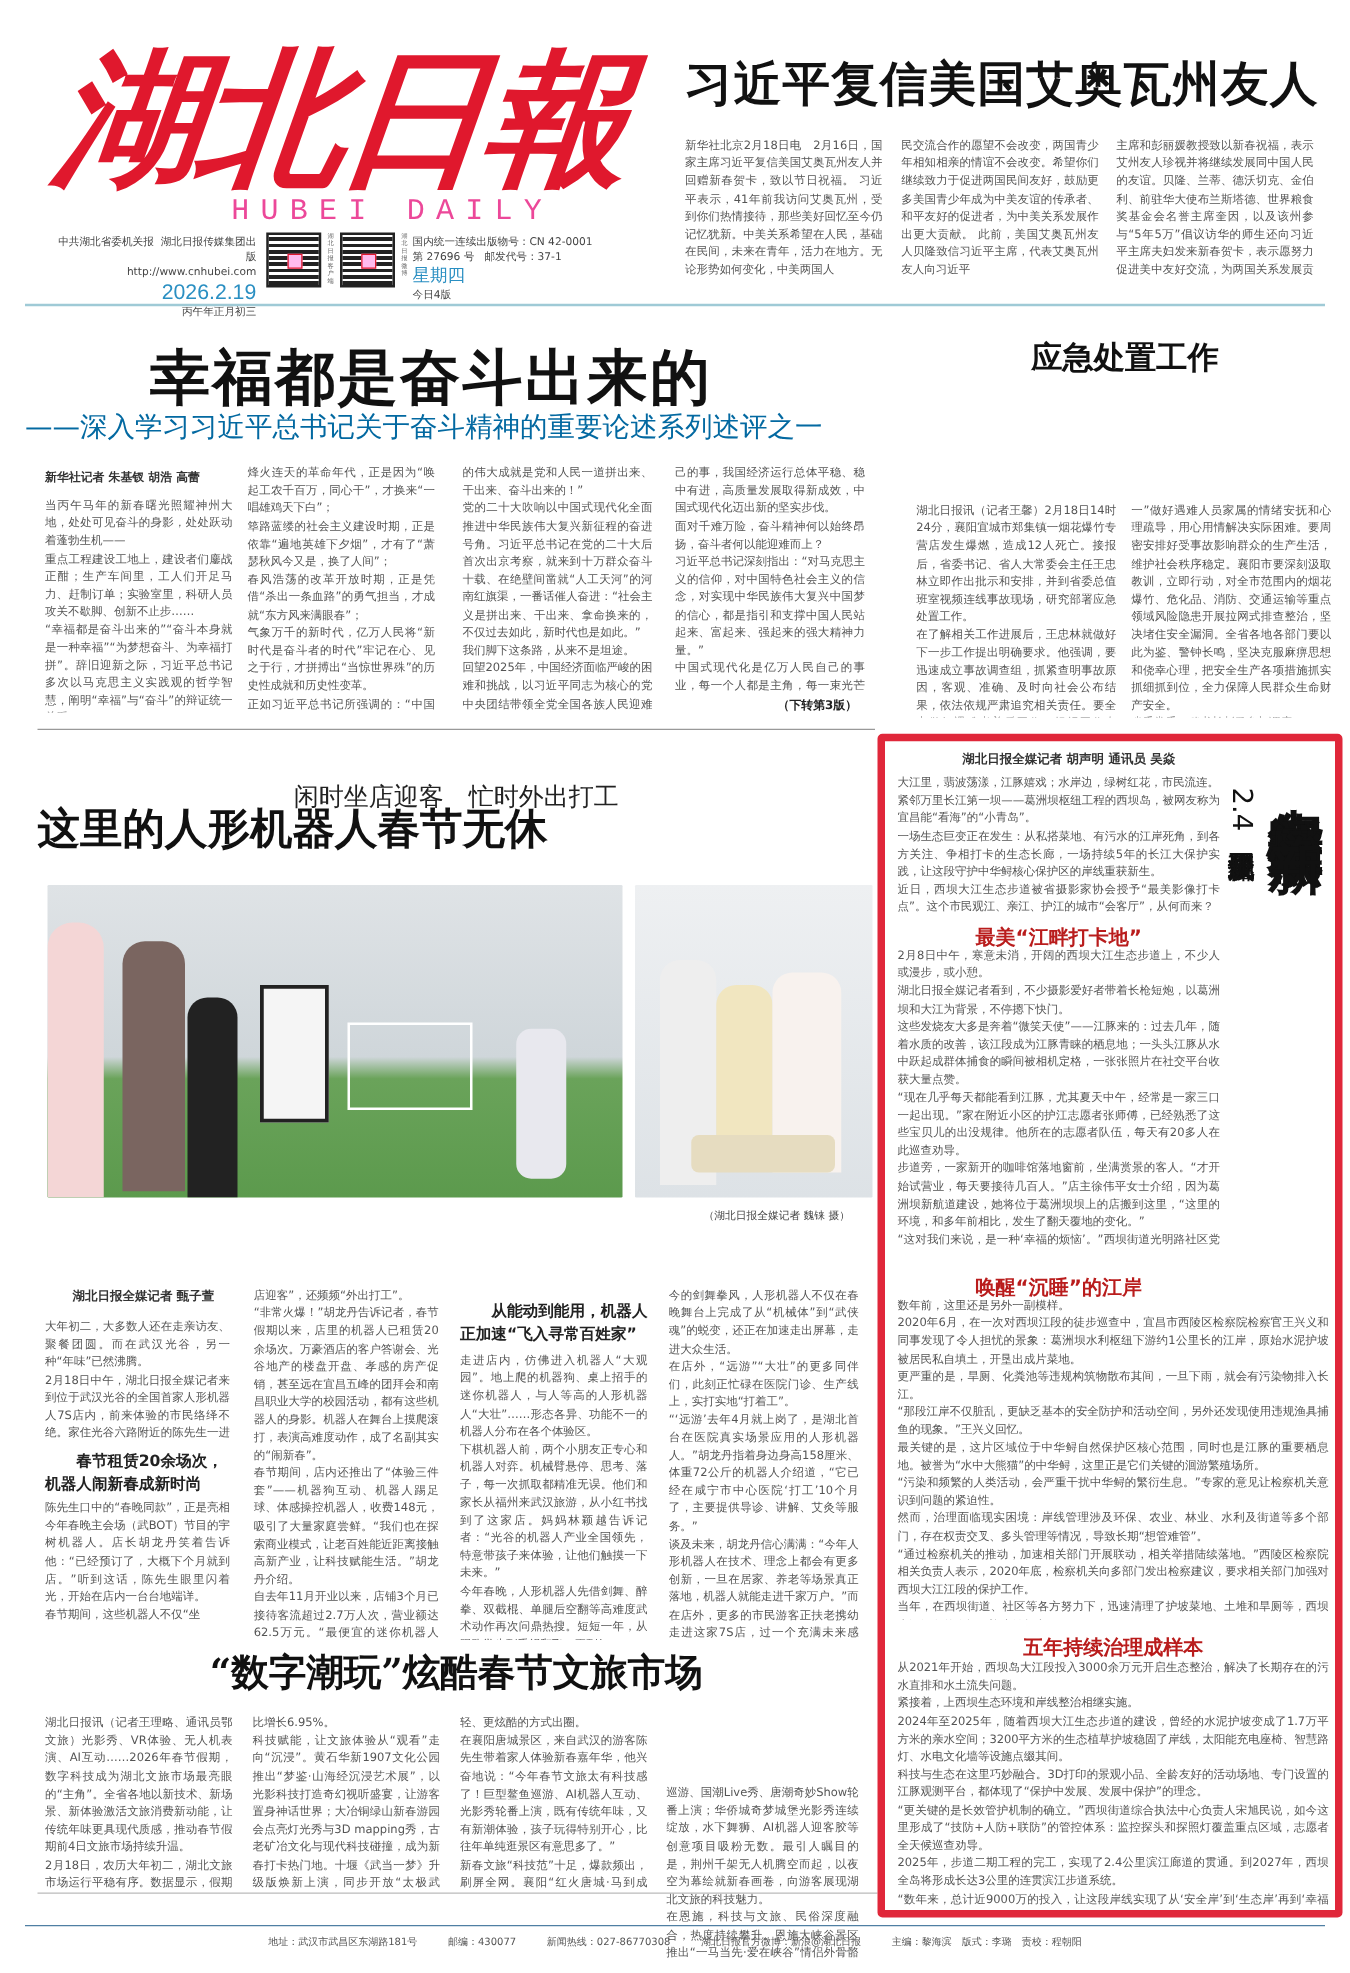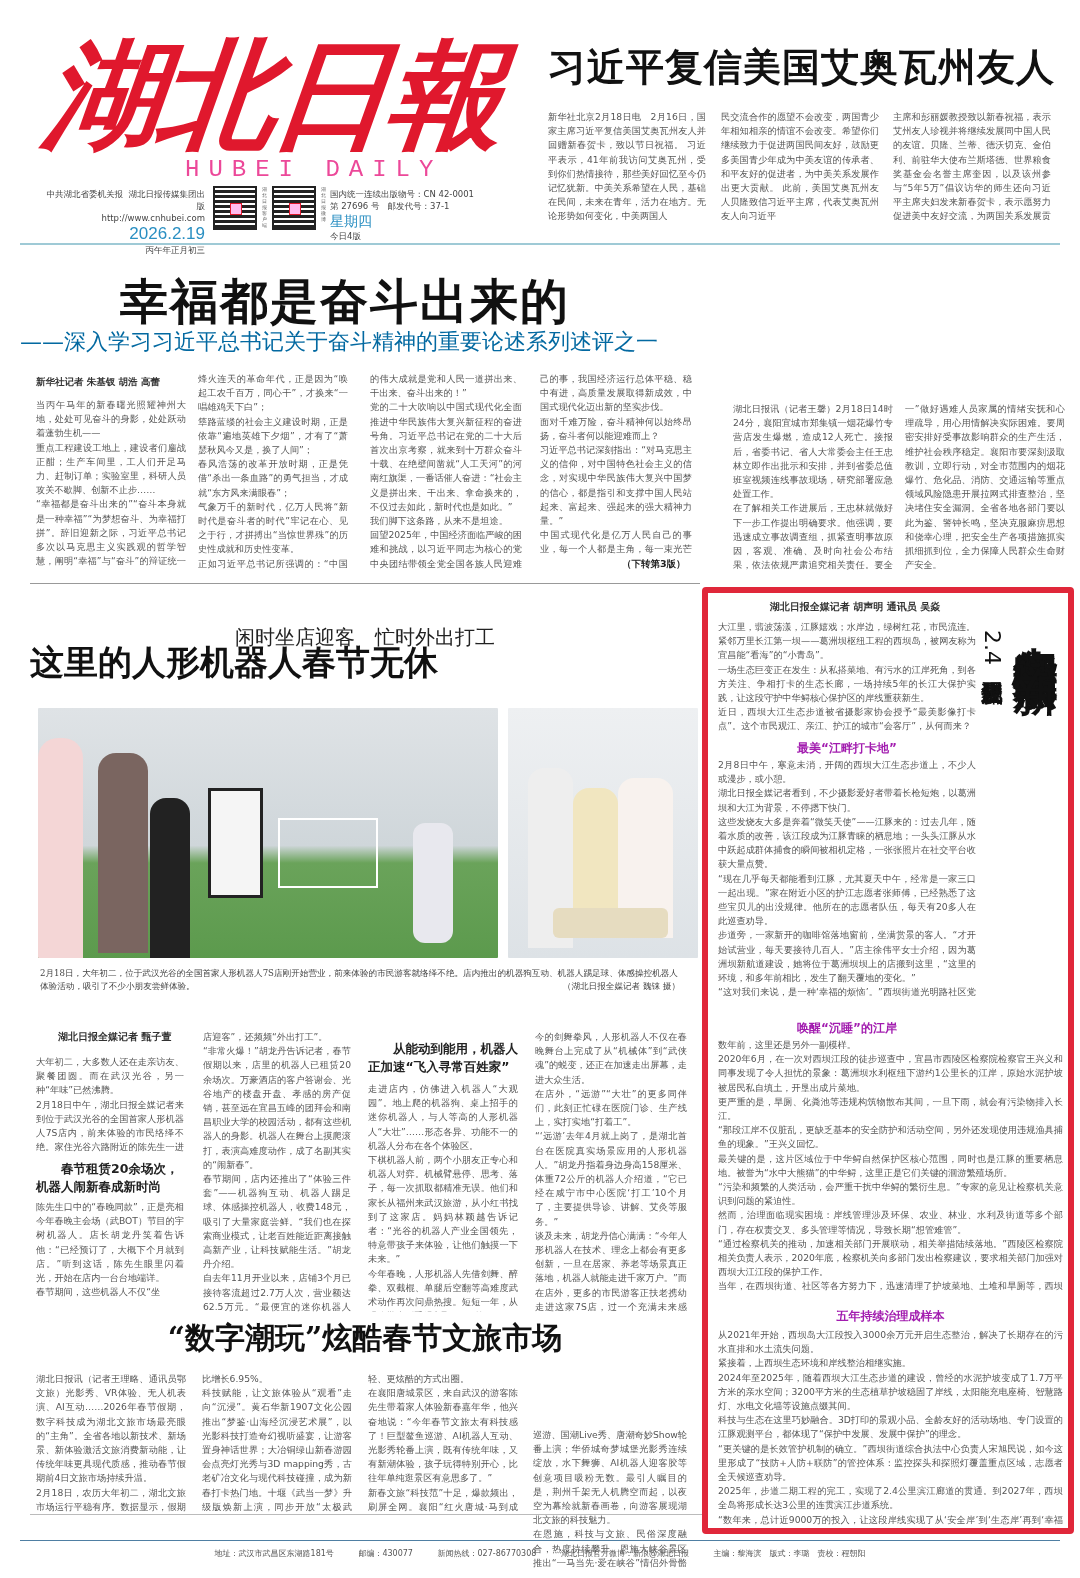--- a/index.html
+++ b/index.html
@@ -11,21 +11,21 @@
 .meta-date{font-size:17px;color:#2a8fc2;line-height:20px;font-family:"Liberation Sans",sans-serif}
 .qr{width:44px;height:44px;background:
  repeating-linear-gradient(0deg,#222 0 3px,#fff 3px 5px),#fff;position:absolute;top:186px;border:2px solid #222}
 .qr::after{content:"";position:absolute;left:15px;top:15px;width:10px;height:10px;background:#fbe;border:1px solid #e0182d}
 .qr-label{position:absolute;top:186px;width:6px;font-size:5px;line-height:6px;color:#666}
 .meta-right{left:330px;top:188px;font-size:8.5px;line-height:12px;color:#444}
 .weekday{font-size:14px;color:#2a8fc2;line-height:18px}
 .hr-blue{height:2px;background:#9fcad6}
 h1,h2,h3{font-family:Liberation Sans, sans-serif;color:#111;font-weight:bold}
 .col{position:absolute;font-size:9.2px;line-height:14.2px;color:#555;text-align:justify;overflow:hidden}
-.sub{font-weight:bold;color:#a21caf;text-align:center;font-size:12px;margin:8px 0}
+.sub{font-weight:bold;color:#b91c1c;text-align:center;font-size:16px;margin:8px 0}
 .photo{position:absolute;overflow:hidden;border-radius:1px}
 .red-box{left:702px;top:587px;width:372px;height:947px;border:6px solid #e0273a;border-radius:4px}
 .vert{writing-mode:vertical-rl;position:absolute;color:#111;font-weight:bold}
 .caption{left:40px;top:967px;width:640px;font-size:8.6px;line-height:13px;color:#444;font-family:"DejaVu Serif",serif}
 .footer{left:0;top:1545px;width:1080px;text-align:center;font-size:8px;color:#555;word-spacing:22px}
 </style>
 </head>
 <body>
 
 <div class="abs masthead-logo">湖北日報</div>
@@ -72,20 +72,21 @@
 我们脚下这条路，从来不是坦途。
 回望2025年，中国经济面临严峻的困难和挑战，以习近平同志为核心的党中央团结带领全党全国各族人民迎难而上、奋力拼搏，以历史主动精神克难关、战风险、迎挑战，集中力量办好自</div>
 <div class="col" style="left:540px;top:372px;width:152px;height:186px;white-space:pre-line">己的事，我国经济运行总体平稳、稳中有进，高质量发展取得新成效，中国式现代化迈出新的坚实步伐。
 面对千难万险，奋斗精神何以始终昂扬，奋斗者何以能迎难而上？
 习近平总书记深刻指出：“对马克思主义的信仰，对中国特色社会主义的信念，对实现中华民族伟大复兴中国梦的信心，都是指引和支撑中国人民站起来、富起来、强起来的强大精神力量。”
 中国式现代化是亿万人民自己的事业，每一个人都是主角，每一束光芒都熠熠生辉。
 正是科技工作者的埋头攻关，助力我国成为创新力上升最快的经济体之一；</div>
 <div class="abs" style="left:622px;top:558px;font-size:9.5px;font-weight:bold;color:#222">（下转第3版）</div>
 
 <div class="abs" style="left:740px;top:268px;width:320px;text-align:center">
+  <h2 style="font-size:25px;line-height:36px">应急处置工作</h2>
 </div>
 <div class="col" style="left:733px;top:402px;width:160px;height:172px;white-space:pre-line">湖北日报讯（记者王馨）2月18日14时24分，襄阳宜城市郑集镇一烟花爆竹专营店发生爆燃，造成12人死亡。接报后，省委书记、省人大常委会主任王忠林立即作出批示和安排，并到省委总值班室视频连线事故现场，研究部署应急处置工作。
 在了解相关工作进展后，王忠林就做好下一步工作提出明确要求。他强调，要迅速成立事故调查组，抓紧查明事故原因，客观、准确、及时向社会公布结果，依法依规严肃追究相关责任。要全力做好遇难者善后工作，组织工作专班，“一对</div>
 <div class="col" style="left:905px;top:402px;width:160px;height:172px;white-space:pre-line">一”做好遇难人员家属的情绪安抚和心理疏导，用心用情解决实际困难。要周密安排好受事故影响群众的生产生活，维护社会秩序稳定。襄阳市要深刻汲取教训，立即行动，对全市范围内的烟花爆竹、危化品、消防、交通运输等重点领域风险隐患开展拉网式排查整治，坚决堵住安全漏洞。全省各地各部门要以此为鉴、警钟长鸣，坚决克服麻痹思想和侥幸心理，把安全生产各项措施抓实抓细抓到位，全力保障人民群众生命财产安全。
 省委常委、秘书长彭勇参加调度。</div>
 
 <div class="abs" style="left:30px;top:583px;width:670px;height:1px;background:#999"></div>
 
 <div class="abs" style="left:30px;top:624px;width:670px;text-align:center;font-size:20px;color:#222">闲时坐店迎客　忙时外出打工</div>
 <h1 class="abs" style="left:30px;top:640px;width:670px;font-family:'DejaVu Serif',serif;font-size:34px">这里的人形机器人春节无休</h1>
@@ -97,21 +98,20 @@
   <div style="position:absolute;left:240px;top:110px;width:100px;height:70px;border:2px solid #fff"></div>
   <div style="position:absolute;left:375px;top:115px;width:40px;height:120px;background:#e8e8ee;border-radius:12px"></div>
 </div>
 <div class="photo" style="left:508px;top:708px;width:190px;height:250px;background:linear-gradient(180deg,#eef0f2,#dde2e6)">
   <div style="position:absolute;left:20px;top:60px;width:45px;height:180px;background:#eee;border-radius:16px 16px 0 0"></div>
   <div style="position:absolute;left:65px;top:80px;width:45px;height:140px;background:#f1e6c0;border-radius:16px 16px 0 0"></div>
   <div style="position:absolute;left:110px;top:70px;width:55px;height:160px;background:#f8f2ee;border-radius:16px 16px 0 0"></div>
   <div style="position:absolute;left:45px;top:200px;width:115px;height:30px;background:#e6dcc0;border-radius:6px"></div>
 </div>
 <div class="abs caption">
-  <span>2月18日，大年初二，位于武汉光谷的全国首家人形机器人7S店刚开始营业，前来体验的市民游客就络绎不绝。店内推出的机器狗互动、机器人踢足球、体感操控机器人体验活动，吸引了不少小朋友尝鲜体验。</span>
   <span style="float:right">（湖北日报全媒记者 魏铼 摄）</span>
 </div>
 <div class="abs" style="left:58px;top:1030px;font-size:10px;font-weight:bold;color:#333">湖北日报全媒记者 甄子萱</div>
 <div class="col" style="left:36px;top:1055px;width:148px;height:100px;white-space:pre-line">大年初二，大多数人还在走亲访友、聚餐团圆。而在武汉光谷，另一种“年味”已然沸腾。
 2月18日中午，湖北日报全媒记者来到位于武汉光谷的全国首家人形机器人7S店内，前来体验的市民络绎不绝。家住光谷六路附近的陈先生一进门就问：“有没有春晚同款？”</div>
 <div class="abs" style="left:36px;top:1160px;width:150px;font-size:12.5px;font-weight:bold;color:#222;line-height:18px;text-indent:2em">春节租赁20余场次，机器人闹新春成新时尚</div>
 <div class="col" style="left:36px;top:1200px;width:148px;height:112px;white-space:pre-line">陈先生口中的“春晚同款”，正是亮相今年春晚主会场（武BOT）节目的宇树机器人。店长胡龙丹笑着告诉他：“已经预订了，大概下个月就到店。”听到这话，陈先生眼里闪着光，开始在店内一台台地端详。
 春节期间，这些机器人不仅“坐</div>
 <div class="col" style="left:203px;top:1030px;width:148px;height:282px;white-space:pre-line">店迎客”，还频频“外出打工”。
 “非常火爆！”胡龙丹告诉记者，春节假期以来，店里的机器人已租赁20余场次。万豪酒店的客户答谢会、光谷地产的楼盘开盘、孝感的房产促销，甚至远在宜昌五峰的团拜会和南昌职业大学的校园活动，都有这些机器人的身影。机器人在舞台上摸爬滚打，表演高难度动作，成了名副其实的“闹新春”。

